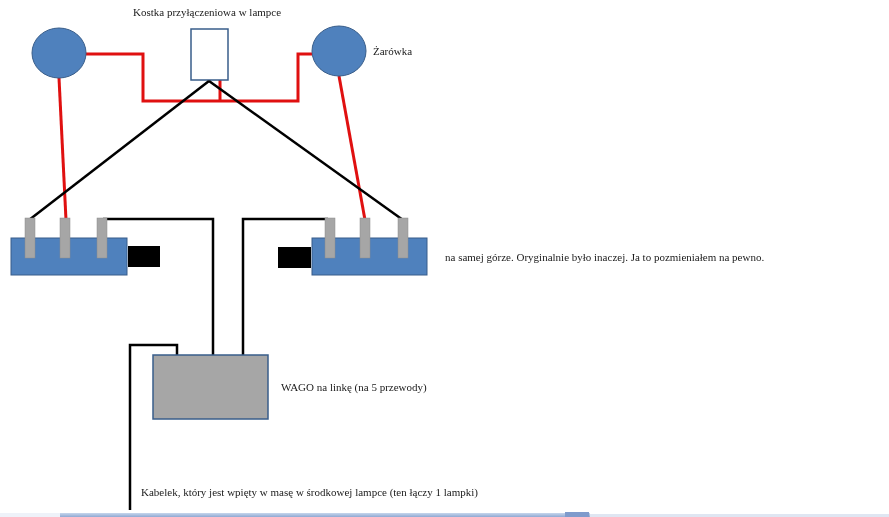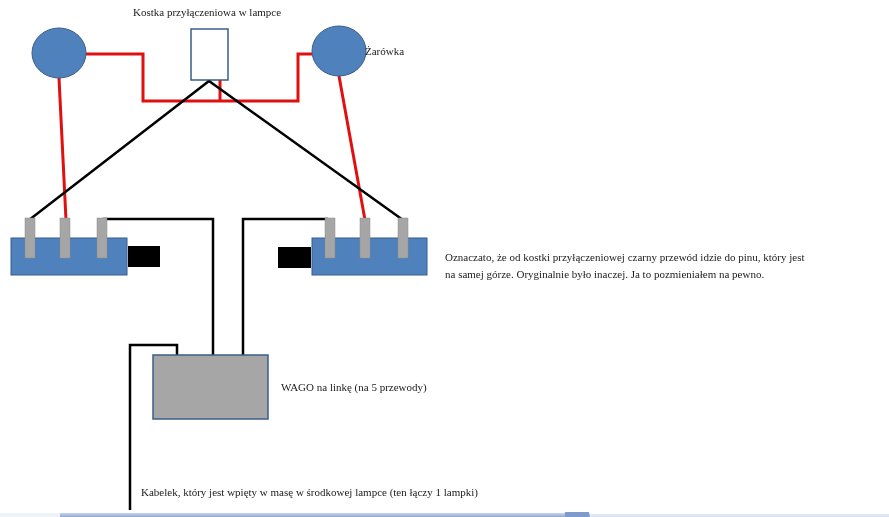--- a/index.html
+++ b/index.html
@@ -74,24 +74,23 @@
     <rect x="278" y="247" width="33" height="21" fill="#000"></rect>
     <rect class="pin" x="325" y="218" width="10" height="40" fill="#a6a6a6" stroke="#8c8c8c" stroke-width="0.5"></rect>
     <rect class="pin" x="360" y="218" width="10" height="40" fill="#a6a6a6" stroke="#8c8c8c" stroke-width="0.5"></rect>
     <rect class="pin" x="398" y="218" width="10" height="40" fill="#a6a6a6" stroke="#8c8c8c" stroke-width="0.5"></rect>
   </g>
 
   <rect class="wago" x="153" y="355" width="115" height="64" stroke-width="1.5" fill="#a6a6a6" stroke="#385d8a"></rect>
 </svg>
 
 <div class="lbl" style="left:133px; top:6px;">Kostka przyłączeniowa w lampce</div>
-<div class="lbl" style="left:365px; top:45px;">Żarówka</div>
+<div class="lbl" style="left:373px; top:45px;">Żarówka</div>
 
 <div class="lbl note" style="left:445px; top:249px;">
-  <div>Oznaczato, że od kostki  przyłączeniowej czarny przewód idzie do pinu, który jest</div>
   <div>na samej górze. Oryginalnie było inaczej. Ja to  pozmieniałem na pewno.</div>
 </div>
 
 <div class="lbl" style="left:281px; top:381px;">WAGO na linkę (na 5 przewody)</div>
 <div class="lbl" style="left:141px; top:486px;">Kabelek, który jest wpięty w masę w środkowej lampce (ten łączy 1 lampki)</div>
 
 <div id="bottom-bar">
   <div class="left"></div>
   <div class="track"></div>
   <div class="thumb"></div>

